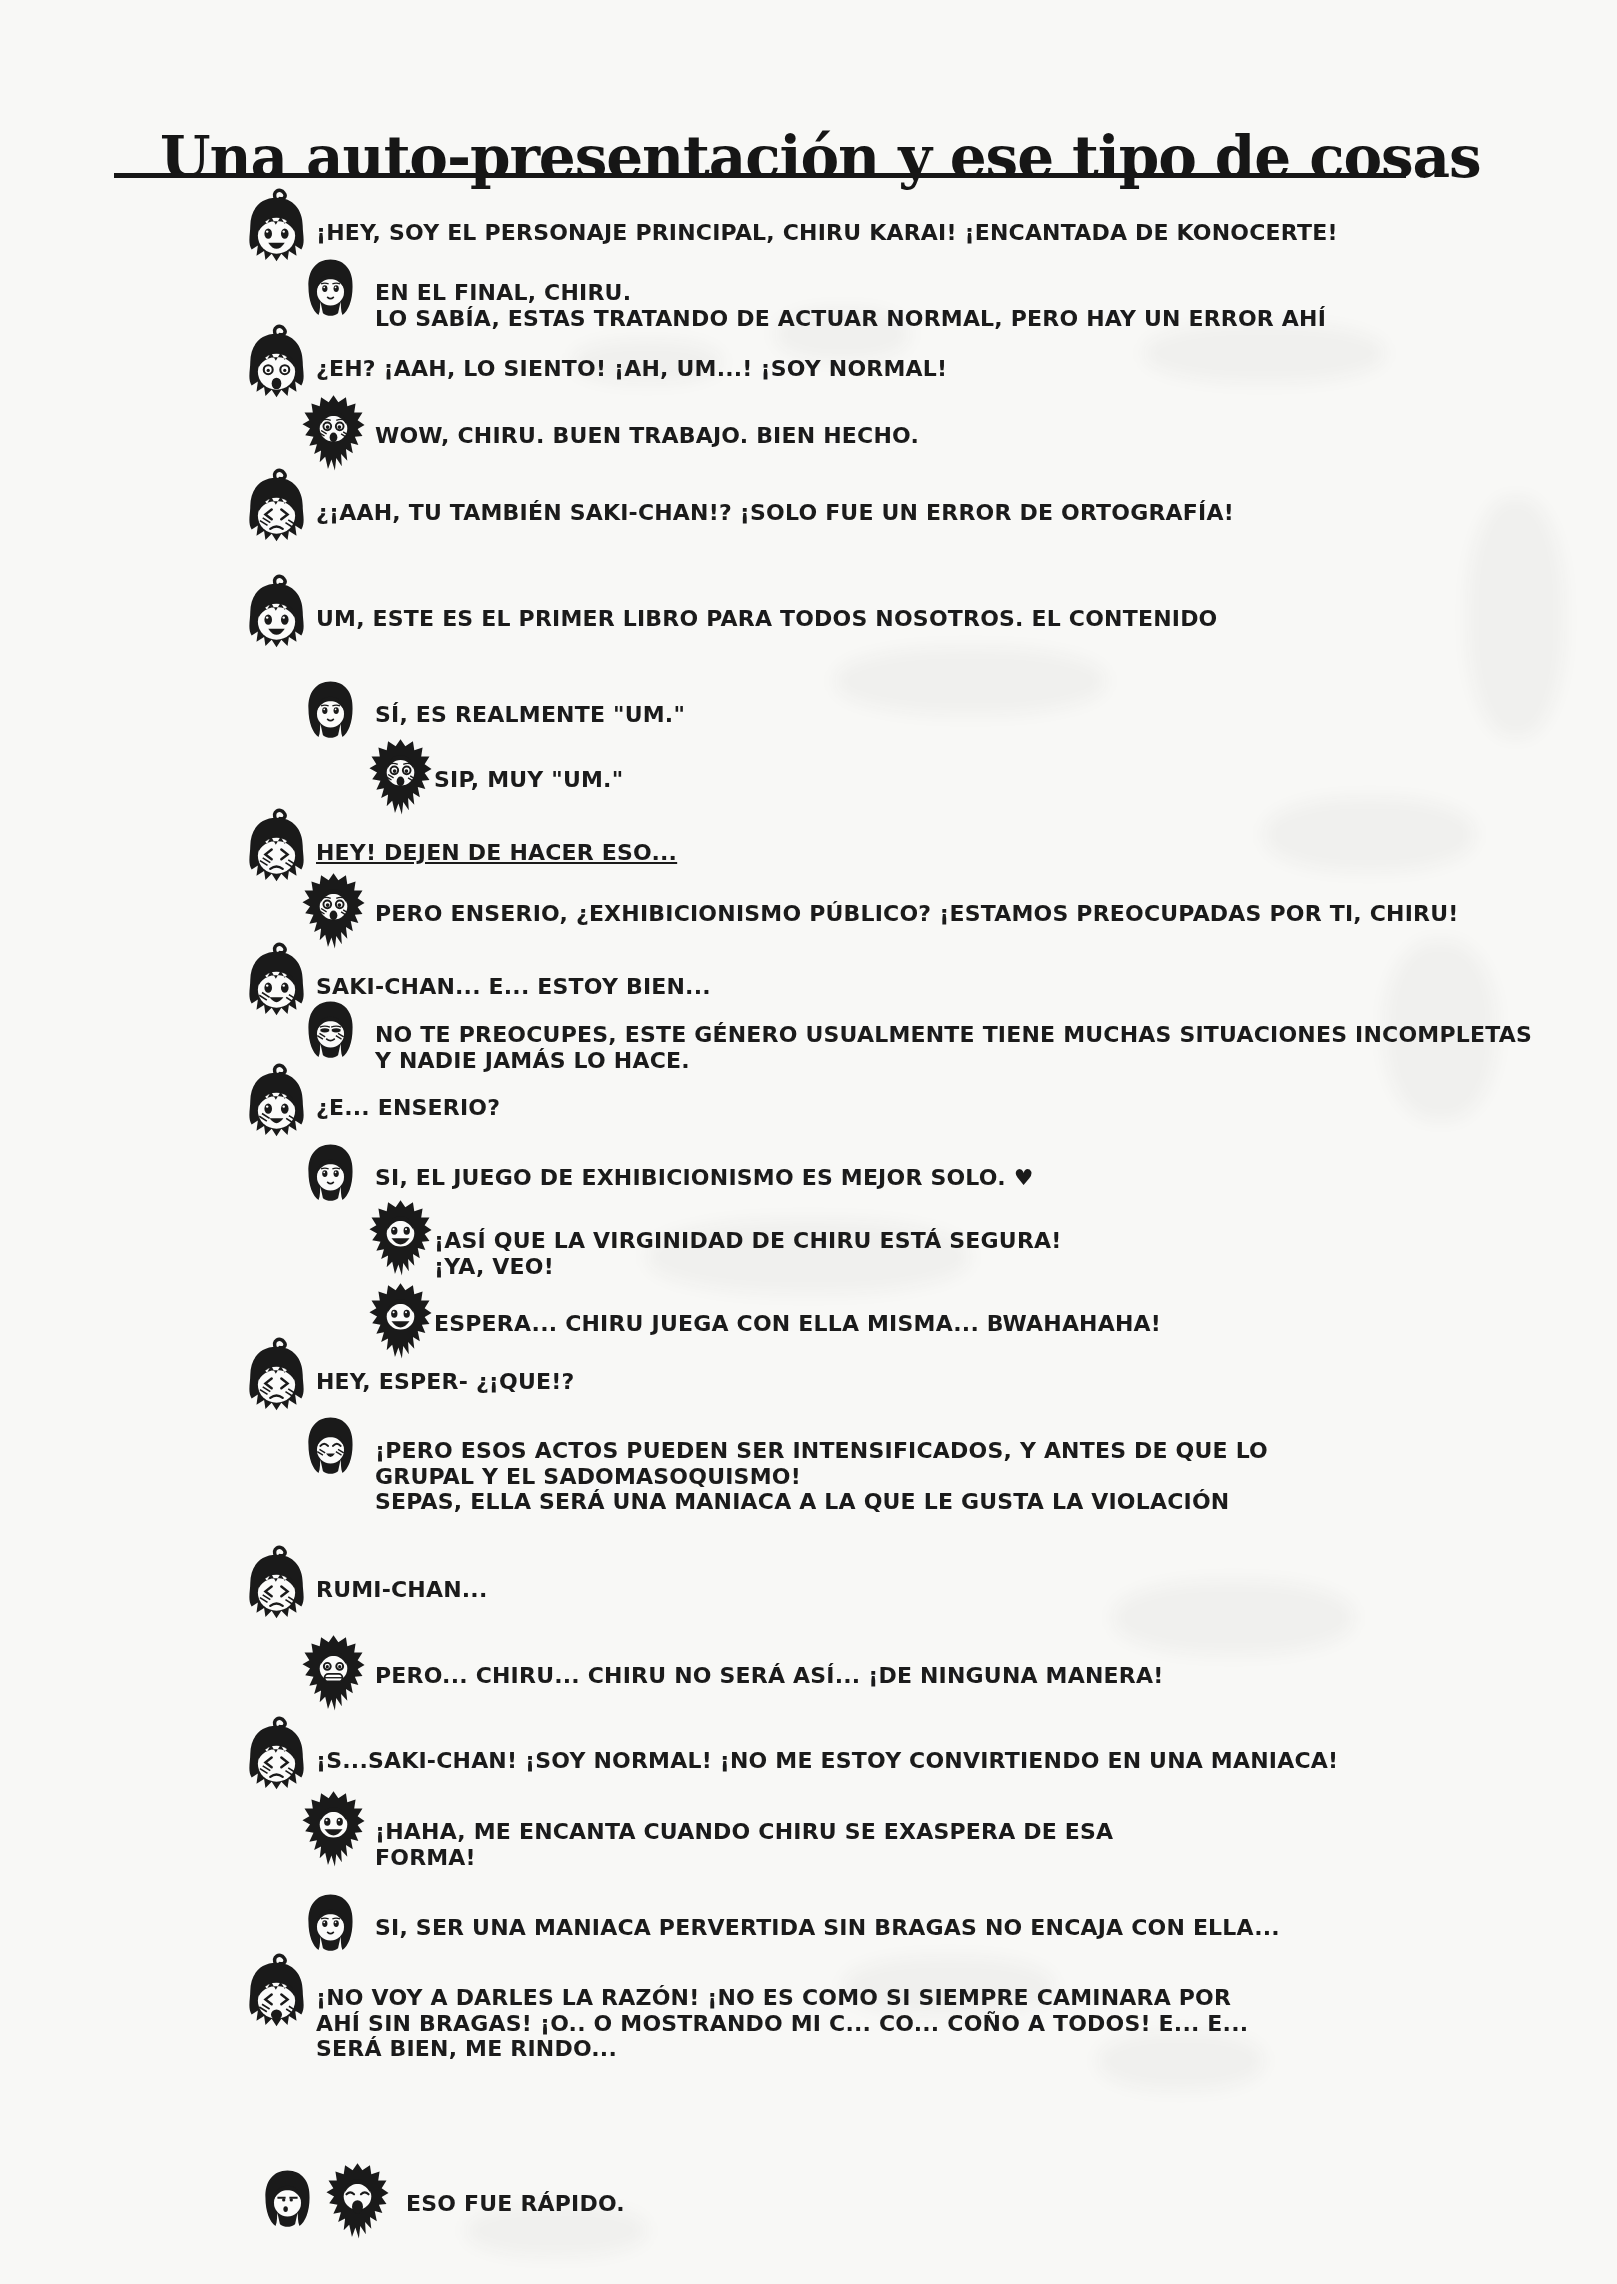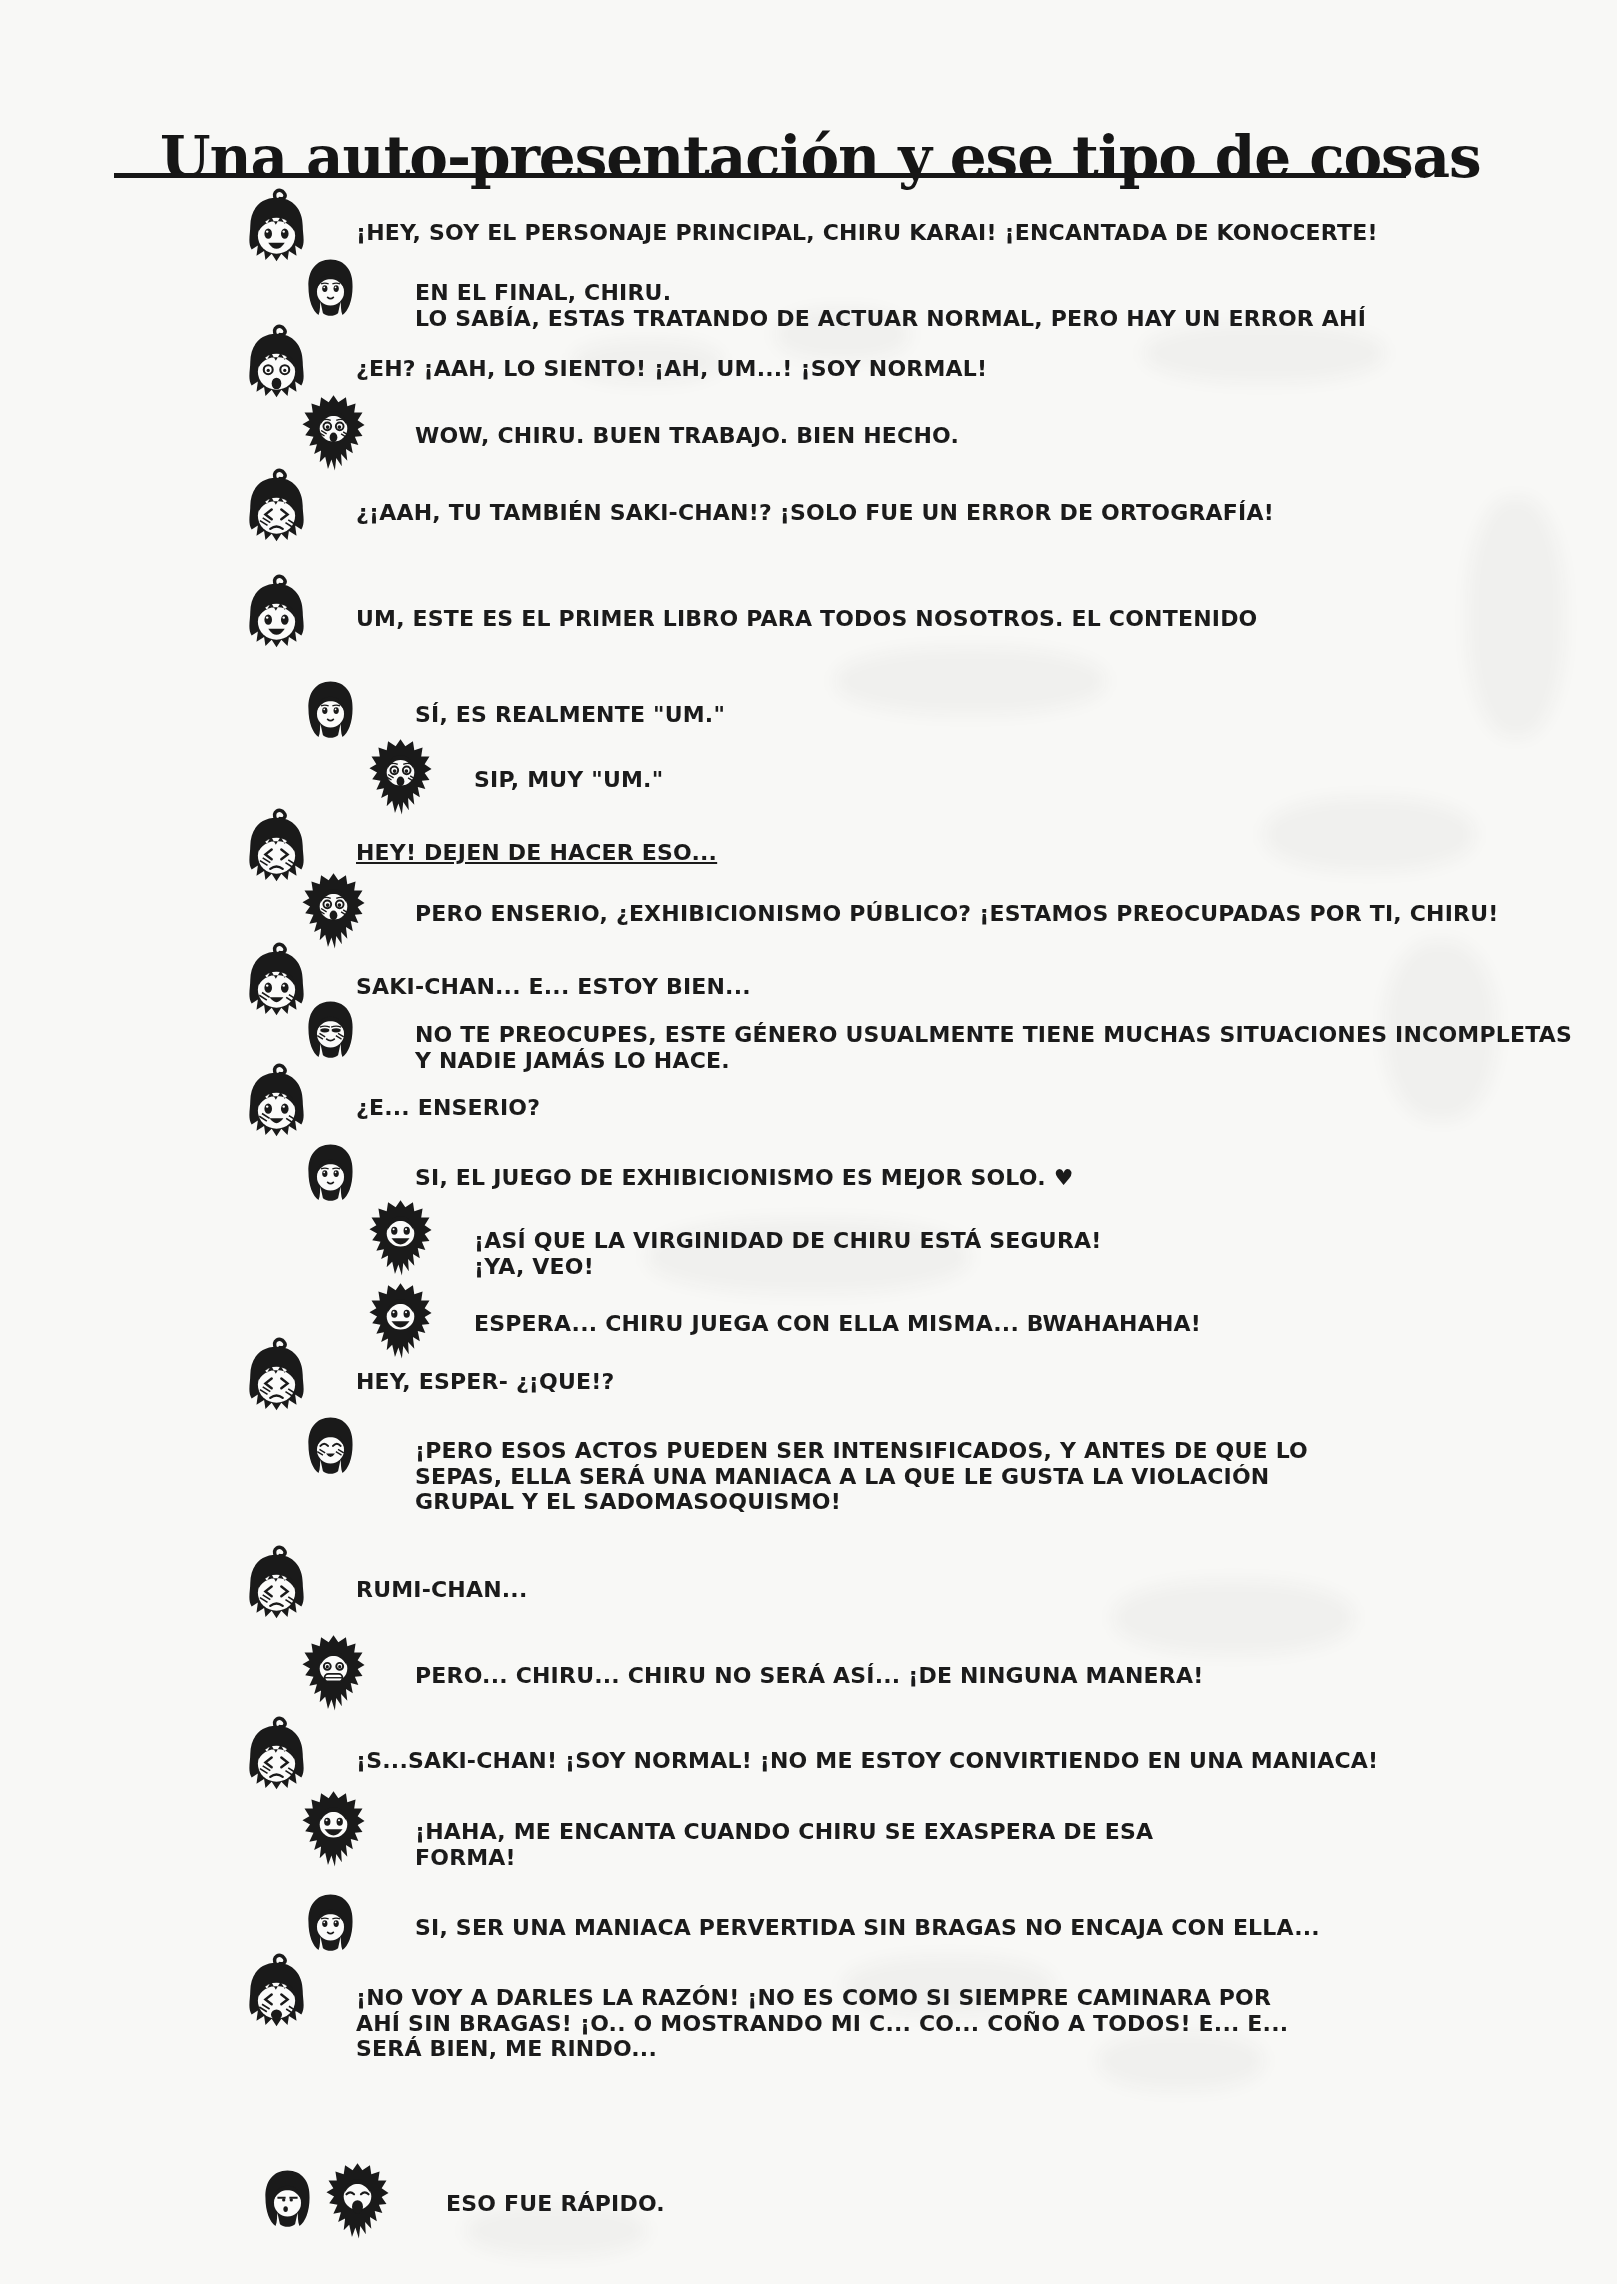--- a/index.html
+++ b/index.html
@@ -20,21 +20,20 @@
   .title-rule{
     position:absolute;left:114px;top:173px;
     width:1292px;height:4.5px;background:#171717;
   }
   .dialogue-row{position:absolute;left:0;width:100%;}
   .dialogue-text{position:absolute;top:0;}
   .dialogue-line{
     font-size:22px;font-weight:bold;letter-spacing:0.2px;
     line-height:25.6px;height:25.6px;white-space:nowrap;
     color:#1b1b1b;
-    margin-left:40px;
   }
   .speaker-icon{position:absolute;display:block;}
   .speaker-icon svg{display:block;width:100%;height:100%;}
   .icon-chiru{width:69px;height:90px;}
   .icon-saki{width:63px;height:82px;}
   .icon-rumi{width:69px;height:90px;}
   .blotch{
     position:absolute;background:rgba(40,40,40,0.035);
     filter:blur(7.5px);border-radius:45%;
   }
@@ -360,22 +359,22 @@
     <path d="M24 63 C25 47 31 41 36 52 L42 41 L49 53 L56 41 L62 52 C67 41 75 47 76 63 C69 50 59 48 50 48 C41 48 31 50 24 63 Z" fill="#1a1a1a"></path>
             <path d="M43 60 L34 67 L43 74 M57 60 L66 67 L57 74" fill="none" stroke="#1a1a1a" stroke-width="3.6" stroke-linecap="round"></path>
             <path d="M26 76 l11 7 M30 72 l11 7 M63 79 l11 7 M67 75 l11 7" stroke="#1a1a1a" stroke-width="2.4"></path>
             <path d="M41 88 Q50 81 59 88" fill="none" stroke="#1a1a1a" stroke-width="3.4" stroke-linecap="round"></path>
           </svg>
         </span>
       </div>
       <div class="dialogue-row" style="top: 1438px;">
     <div class="dialogue-text" style="left: 375px;">
           <div class="dialogue-line">¡PERO ESOS ACTOS PUEDEN SER INTENSIFICADOS, Y ANTES DE QUE LO</div>
+          <div class="dialogue-line">GRUPAL Y EL SADOMASOQUISMO!</div>
           <div class="dialogue-line">SEPAS, ELLA SERÁ UNA MANIACA A LA QUE LE GUSTA LA VIOLACIÓN</div>
-          <div class="dialogue-line">GRUPAL Y EL SADOMASOQUISMO!</div>
         </div>
   <span class="speaker-icon icon-saki" style="left: 299px; top: -28px;">
           <svg viewBox="0 0 100 130" xmlns="http://www.w3.org/2000/svg">
             <path d="M50 12 C27 12 14 30 15 55 C15 77 22 94 31 100 C34 93 33 86 34 79 L38 97 C42 100 46 101 50 101 C54 101 58 100 62 97 L66 79 C67 86 66 93 69 100 C78 94 85 77 85 55 C86 30 73 12 50 12 Z" fill="#1a1a1a"></path>
     <ellipse cx="50" cy="63" rx="21.5" ry="22" fill="#fbfbfa"></ellipse>
     <path d="M28.5 57 C31 41 40 36 50 36 C60 36 69 41 71.5 57 C64 45 57 43 50 43 C43 43 36 45 28.5 57 Z" fill="#1a1a1a"></path>
             <path d="M34 57 Q40 50 46 57 M54 57 Q60 50 66 57" fill="none" stroke="#1a1a1a" stroke-width="3.2" stroke-linecap="round"></path>
             <path d="M29 66 l9 5.5 M32.5 62.5 l9 5.5 M58.5 66 l9 5.5 M62 62.5 l9 5.5" stroke="#1a1a1a" stroke-width="2.2"></path>
             <path d="M43 69 Q50 80 57 69 Z" fill="#1a1a1a"></path>
           </svg>

